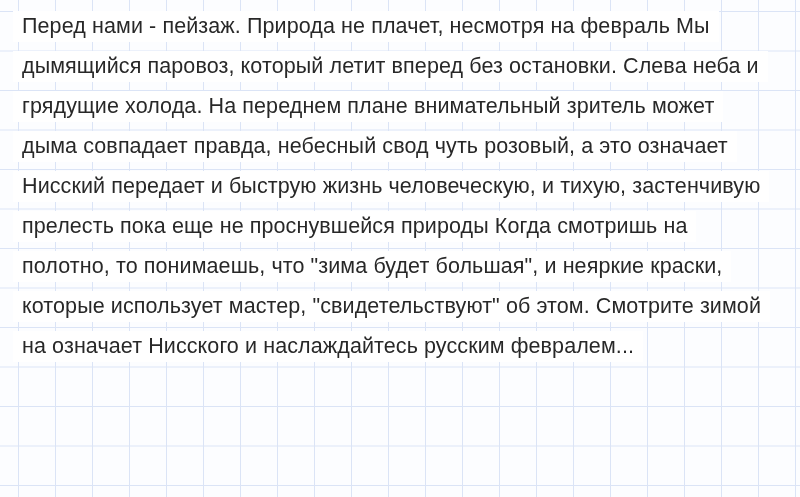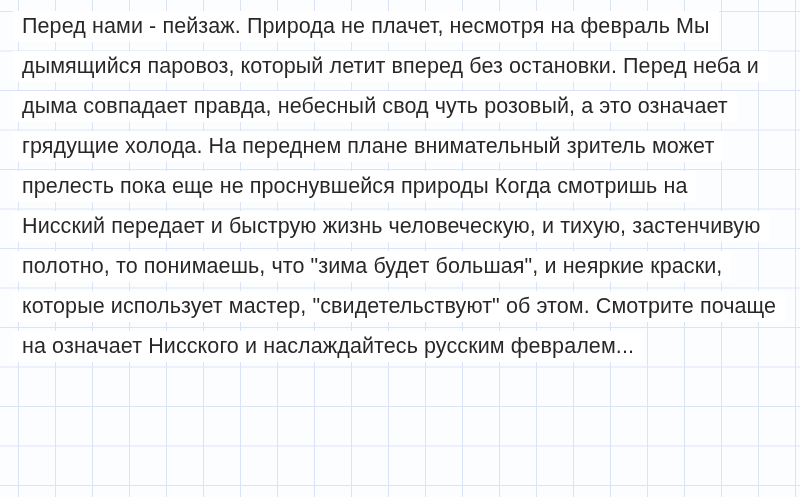--- a/index.html
+++ b/index.html
@@ -44,37 +44,37 @@
 </style>
 </head>
 <body>
 
 <div class="page">
   <div class="essay">
     <div class="line">
         <span>Перед нами - пейзаж. Природа не плачет, несмотря на февраль Мы</span>
       </div>
     <div class="line">
-        <span>дымящийся паровоз, который летит вперед без остановки. Перед неба и</span>
+        <span>дымящийся паровоз, который летит вперед без остановки. Слева неба и</span>
+      </div>
+    <div class="line">
+        <span>грядущие холода. На переднем плане внимательный зритель может</span>
       </div>
     <div class="line">
         <span>дыма совпадает правда, небесный свод чуть розовый, а это означает</span>
       </div>
     <div class="line">
-        <span>грядущие холода. На переднем плане внимательный зритель может</span>
+        <span>Нисский передает и быструю жизнь человеческую, и тихую, застенчивую</span>
       </div>
     <div class="line">
         <span>прелесть пока еще не проснувшейся природы Когда смотришь на</span>
       </div>
     <div class="line">
-        <span>Нисский передает и быструю жизнь человеческую, и тихую, застенчивую</span>
-      </div>
-    <div class="line">
         <span>полотно, то понимаешь, что "зима будет большая", и неяркие краски,</span>
       </div>
     <div class="line">
-        <span>которые использует мастер, "свидетельствуют" об этом. Смотрите почаще</span>
+        <span>которые использует мастер, "свидетельствуют" об этом. Смотрите зимой</span>
       </div>
     <div class="line">
         <span>на означает Нисского и наслаждайтесь русским февралем...</span>
       </div>
   </div>
 </div>
 
 </body></html>

